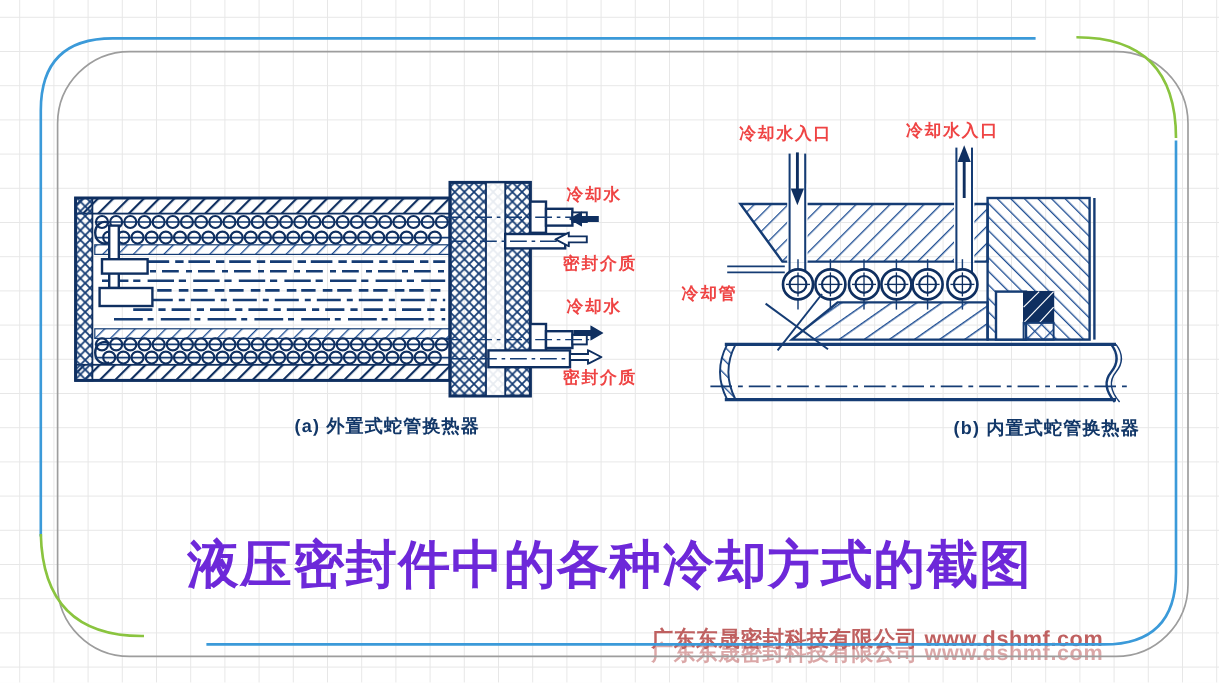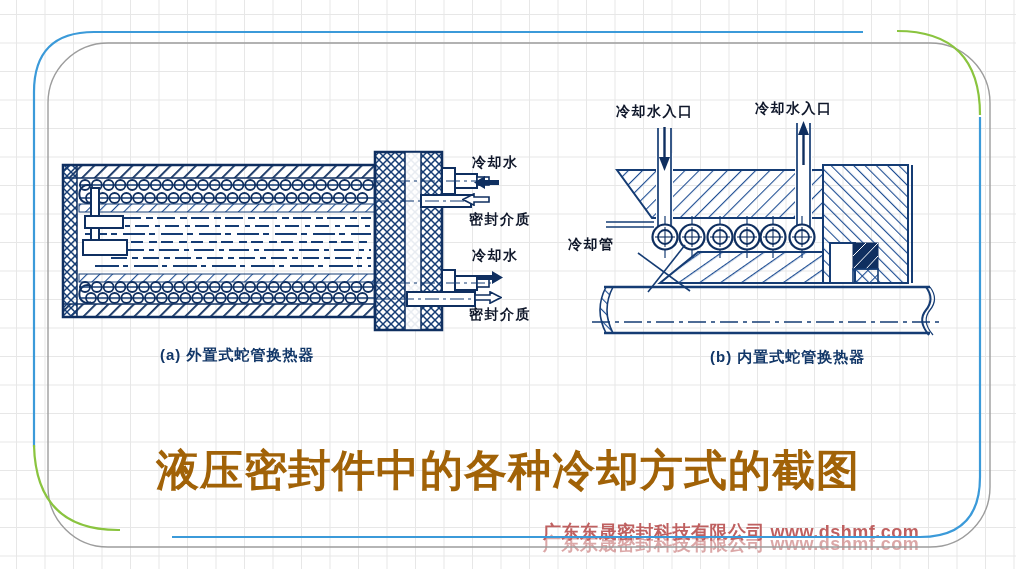--- a/index.html
+++ b/index.html
@@ -5,26 +5,26 @@
   html,body{margin:0;padding:0;}
   body{width:1016px;height:569px;overflow:hidden;background:#fdfdfd;
        font-family:"Liberation Sans",sans-serif;}
   .slide{position:relative;width:1016px;height:569px;overflow:hidden;background:#ffffff;}
   .grid{position:absolute;inset:0;
     background-image:
       linear-gradient(to right,#e7e7e7 1px,transparent 1px),
       linear-gradient(to bottom,#e7e7e7 1px,transparent 1px);
     background-size:28.5px 28.5px;background-position:16px 14px;}
   .abs{position:absolute;}
-  .lbl{position:absolute;font-weight:700;font-size:14px;color:#0f172a;
+  .lbl{position:absolute;font-weight:700;font-size:14px;color:#ef4444;
        letter-spacing:1.5px;white-space:nowrap;line-height:1;}
   .cap{position:absolute;font-weight:700;font-size:15px;color:#123768;
-       letter-spacing:1px;white-space:nowrap;text-align:left;}
+       letter-spacing:1px;white-space:nowrap;text-align:right;}
   .title{position:absolute;left:0;top:442px;width:1016px;text-align:center;
-       font-weight:700;font-size:43px;color:#a16207;letter-spacing:1px;white-space:nowrap;}
+       font-weight:700;font-size:43px;color:#6d28d9;letter-spacing:1px;white-space:nowrap;}
   .footer{position:absolute;left:543px;top:520px;font-weight:700;font-size:18px;
        color:#bf6060;letter-spacing:0.5px;white-space:nowrap;}
   .footer.reflect{top:532px;opacity:0.55;filter:blur(0.4px);}
   svg{display:block;}
 </style>
 </head>
 <body>
 
 <div class="slide">
   <div class="grid"></div>

